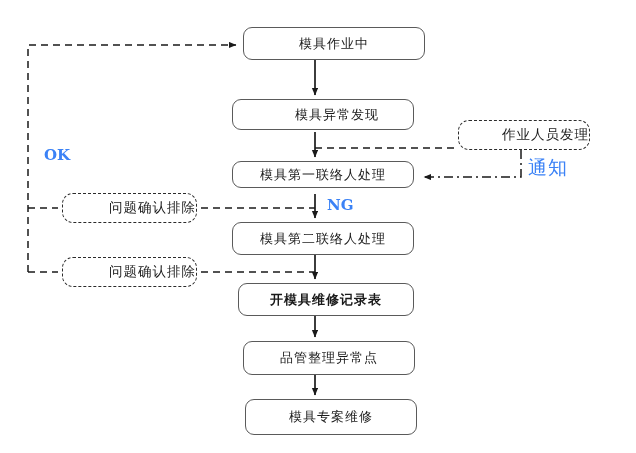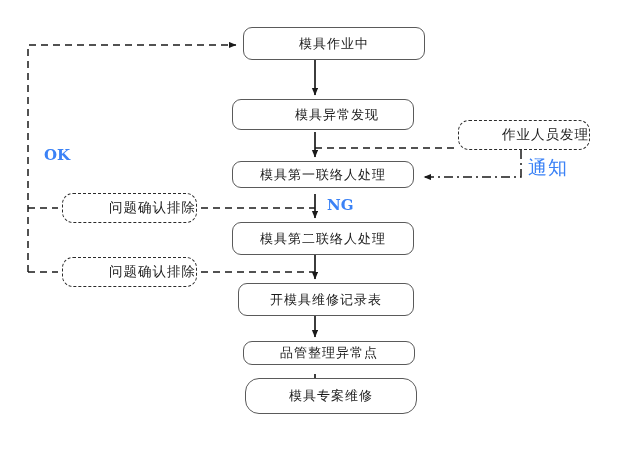--- a/index.html
+++ b/index.html
@@ -115,29 +115,29 @@
   </div>
 
   <div class="node solid" style="left:232px; top:161px; width:182px; height:27px;">
     <span>模具第一联络人处理</span>
   </div>
 
   <div class="node solid" style="left:232px; top:222px; width:182px; height:33px;">
     <span>模具第二联络人处理</span>
   </div>
 
-  <div class="node solid" style="left:238px; top:283px; width:176px; height:33px;">
+  <div class="node solid" style="left:238px; top:283px; width:176px; height:33px;font-weight:bold;">
     <span>开模具维修记录表</span>
   </div>
 
-  <div class="node solid" style="left:243px; top:341px; width:172px; height:24px;">
+  <div class="node solid" style="left:243px; top:341px; width:172px; height:34px;">
     <span>品管整理异常点</span>
   </div>
 
-  <div class="node solid" style="left:245px; top:378px; width:172px; height:36px;border-radius:14px;">
+  <div class="node solid" style="left:245px; top:399px; width:172px; height:36px;">
     <span>模具专案维修</span>
   </div>
 
   <div class="node dashed" style="left:458px; top:120px; width:132px; height:30px;">
     <span>作业人员发理</span>
   </div>
 
   <div class="node dashed" style="left:62px; top:193px; width:135px; height:30px;">
     <span>问题确认排除</span>
   </div>

